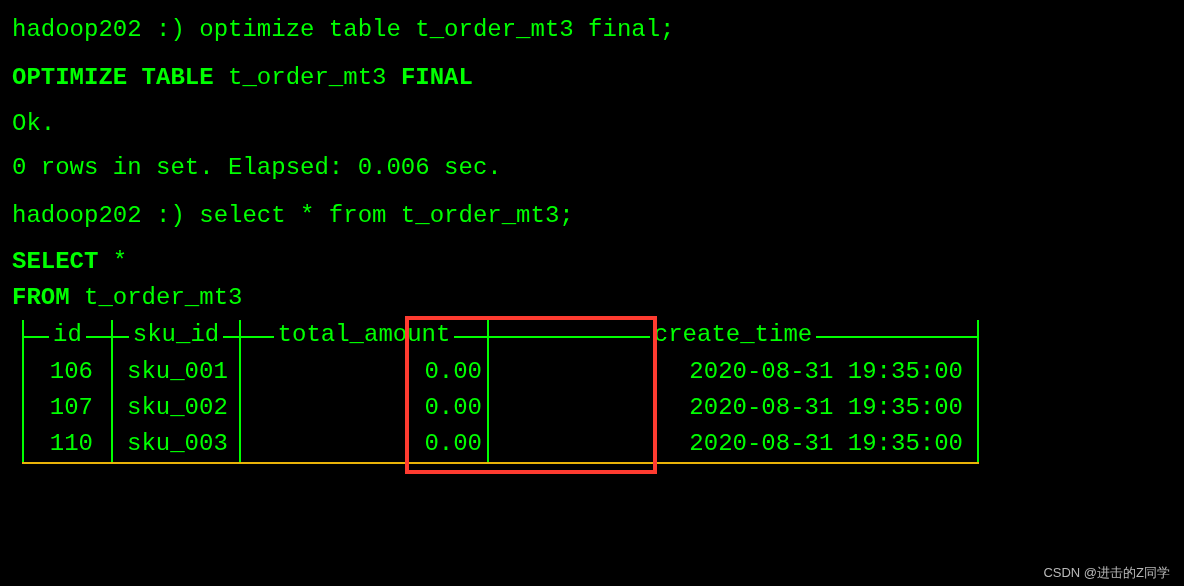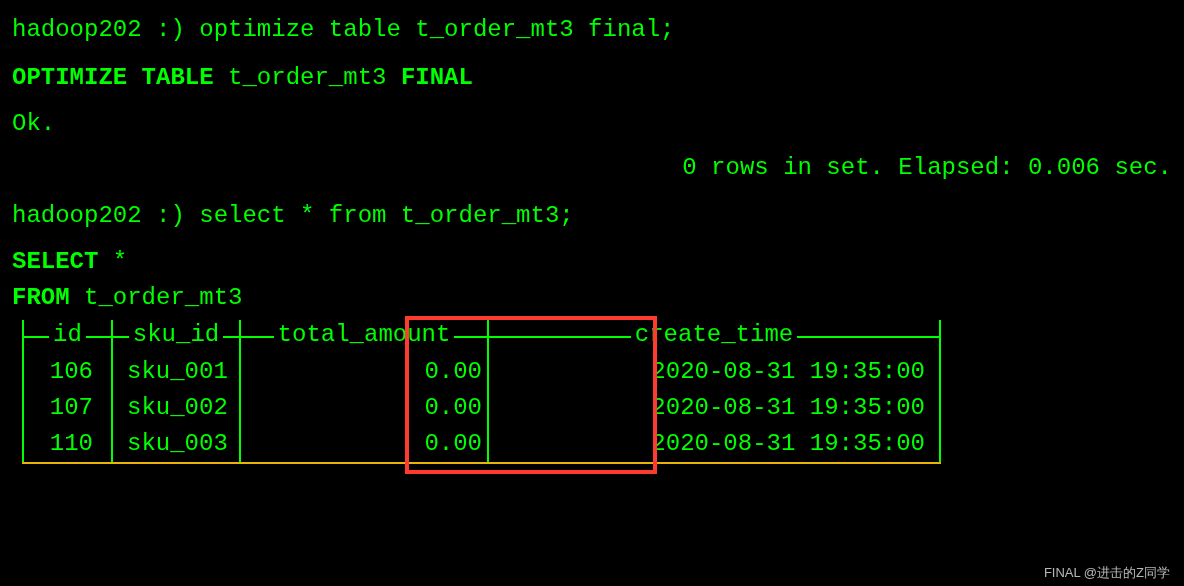--- a/index.html
+++ b/index.html
@@ -32,21 +32,20 @@
       margin-top: 12px;
       margin-bottom: 8px;
     }
     .status {
       margin-top: 10px;
       margin-bottom: 1px;
     }
     .elapsed {
       margin-top: 8px;
       margin-bottom: 12px;
-      text-align: right;
     }
     .select-echo {
       margin-top: 10px;
     }
     .table-wrap {
       margin-top: 4px;
       position: relative;
     }
     .ascii-table {
       border-collapse: collapse;
@@ -77,21 +76,21 @@
     }
     .header-label {
       background: #000;
       padding: 0 4px;
       position: relative;
       top: -1px;
     }
     .col-id { width: 89px; text-align: right; }
     .col-sku { width: 128px; }
     .col-amount { width: 248px; text-align: right; }
-    .col-time { width: 452px; text-align: right; }
+    .col-time { width: 490px; text-align: right; }
     .ascii-table td.col-id { text-align: right; padding-right: 18px; }
     .ascii-table td.col-sku { padding-left: 14px; }
     .ascii-table td.col-amount { text-align: right; padding-right: 5px; }
     .ascii-table td.col-time { text-align: right; padding-right: 14px; }
     .highlight-box {
       position: absolute;
       border: 4px solid #ff3b30;
       top: -4px;
       left: 393px;
       width: 252px;
@@ -187,13 +186,13 @@
       <td class="col-id">110</td>
       <td class="col-sku">sku_003</td>
       <td class="col-amount">0.00</td>
       <td class="col-time">2020-08-31 19:35:00</td>
     </tr>
   </tbody>
     </table>
   <div class="highlight-box"></div>
 </div>
 
-<div class="watermark">FINAL @进击的Z同学</div>
+<div class="watermark">CSDN @进击的Z同学</div>
 
 </body></html>

